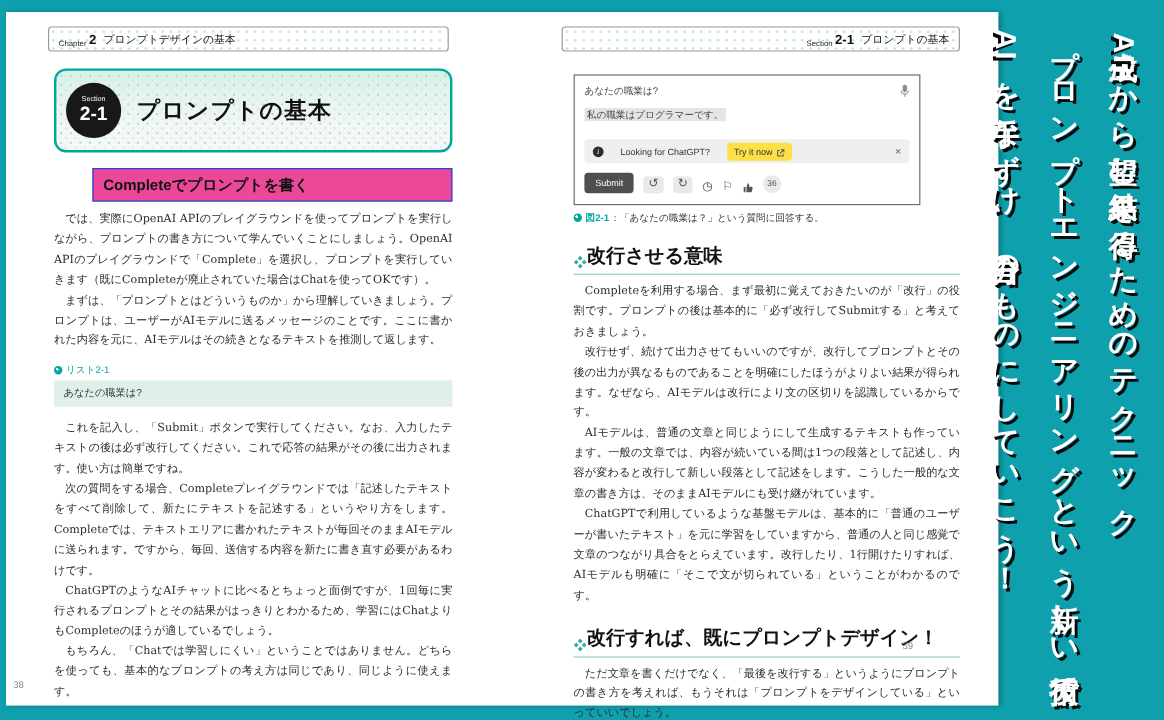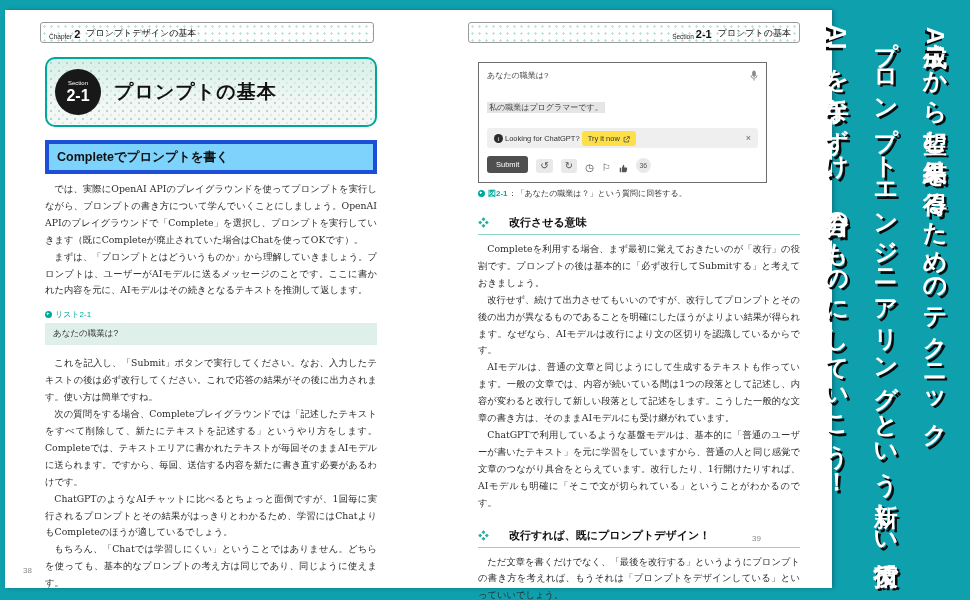--- a/index.html
+++ b/index.html
@@ -30,66 +30,66 @@
          flex-direction:column;align-items:center;justify-content:center;margin-right:13px;flex:none;}
   .badge-label{font-size:6px;line-height:1;margin-bottom:2px;}
   .badge-num{font-size:16px;font-weight:bold;line-height:1;}
   .title-text{font-size:19px;font-weight:bold;color:#111;letter-spacing:1px;}
 
   
   .col{position:absolute;top:0;box-sizing:border-box;}
   .col-left{left:40px;width:332px;}
   .col-right{left:473px;width:322px;}
 
-  .h2bar{margin-top:130px;background:#7dd3fc;border:4px solid #1d4ed8;padding:5px 8px 4px;
-         font-size:12.5px;font-weight:bold;color:#111;}
+  .h2bar{margin-top:130px;background:#ec4899;border:1px solid #1d4ed8;padding:5px 8px 4px;
+         font-size:12.5px;font-weight:bold;color:#111;margin-left:32px;}
 
   p.body{font-family:"DejaVu Serif","Liberation Serif",serif;font-size:9.3px;line-height:1.82;
          color:#2b2b2b;margin:0;text-indent:1em;text-align:justify;}
   .bodyblock{margin-top:7px;}
 
   .listlabel{display:flex;align-items:center;margin-top:10px;margin-bottom:3px;}
   .bullet-circle{width:7px;height:7px;border-radius:50%;flex:none;margin-right:3px;
                  background:radial-gradient(circle at 38% 38%, #ffffff 0 1.1px, #00A99D 1.2px);}
   .label-teal{font-size:8px;font-weight:normal;color:#00A99D;}
   .listbox{background:#DFF0EA;font-size:8.5px;color:#333;padding:5px 8px;margin-bottom:10px;}
 
   .pagenum{position:absolute;font-size:8px;color:#8a8a8a;}
-  .pagenum-left{left:18px;top:556px;}
+  .pagenum-left{left:6px;top:556px;}
   .pagenum-right{left:747px;top:524px;}
 
   
   .pg{margin-top:52px;width:289px;border:1.5px solid #6e6e6e;box-sizing:border-box;background:#fff;}
   .pg-row1{display:flex;justify-content:space-between;align-items:flex-start;padding:7px 8px 0;
            font-size:8px;color:#444;}
-  .pg-row2{padding:0 8px;margin-top:20px;font-size:8px;color:#444;}
+  .pg-row2{padding:0 8px;margin-top:8px;font-size:8px;color:#444;}
   .hl{background:#E5E5E5;padding:1px 2px;}
   .pg-note{margin:15px 8px 0;background:#EFEFEF;border-radius:3px;height:20px;display:flex;
-           align-items:center;gap:2px;padding:0 7px;font-size:7.5px;color:#333;}
+           align-items:center;gap:14px;padding:0 7px;font-size:7.5px;color:#333;}
   .info-ic{width:9px;height:9px;border-radius:50%;background:#2b2b2b;color:#fff;display:flex;
            align-items:center;justify-content:center;font-size:6.5px;font-style:italic;
            font-family:"Liberation Serif",serif;flex:none;}
   .try-btn{background:#fde047;border:none;border-radius:3px;font-size:7.5px;color:#333;
            padding:3px 6px;display:flex;align-items:flex-end;gap:3px;cursor:pointer;}
   .note-close{margin-left:auto;color:#666;font-size:9px;line-height:1;}
   .pg-toolbar{display:flex;align-items:flex-end;gap:8px;padding:8px 8px 9px;}
   .submit{background:#4F4F4F;color:#fff;border:none;border-radius:3px;font-size:7.5px;
           padding:4px 9px;cursor:pointer;}
   .tool-btn{font-size:10px;color:#555;line-height:1;display:flex;align-items:center;justify-content:center;}
   .tool-btn.bg{background:#E9E9E9;border-radius:3px;padding:2px 4px;}
   .count{width:15px;height:15px;border-radius:50%;background:#E9E9E9;color:#555;font-size:7px;
          display:flex;align-items:center;justify-content:center;}
 
   .caption{display:flex;align-items:center;margin-top:5px;font-size:8px;color:#333;}
   .cap-label{font-weight:bold;color:#00A99D;margin-right:1px;}
 
   
-  .shead{display:flex;align-items:center;gap:20px;border-bottom:1.5px solid #8FD2C6;
+  .shead{display:flex;align-items:flex-end;gap:0;border-bottom:1.5px solid #8FD2C6;
          padding-bottom:4px;margin-top:16px;margin-bottom:6px;
-         font-size:11px;font-weight:bold;color:#111;}
+         font-size:16px;font-weight:bold;color:#111;}
 
   
   .banner{position:absolute;top:24px;right:16px;height:560px;writing-mode:vertical-rl;
           text-orientation:mixed;}
   .banner-line{font-size:24px;font-weight:bold;color:#ffffff;letter-spacing:1.5px;
                text-shadow:2.5px 2.5px 0 #0a0a0a;margin-left:12px;line-height:1.55;}
 </style>
 </head>
 <body>
 

